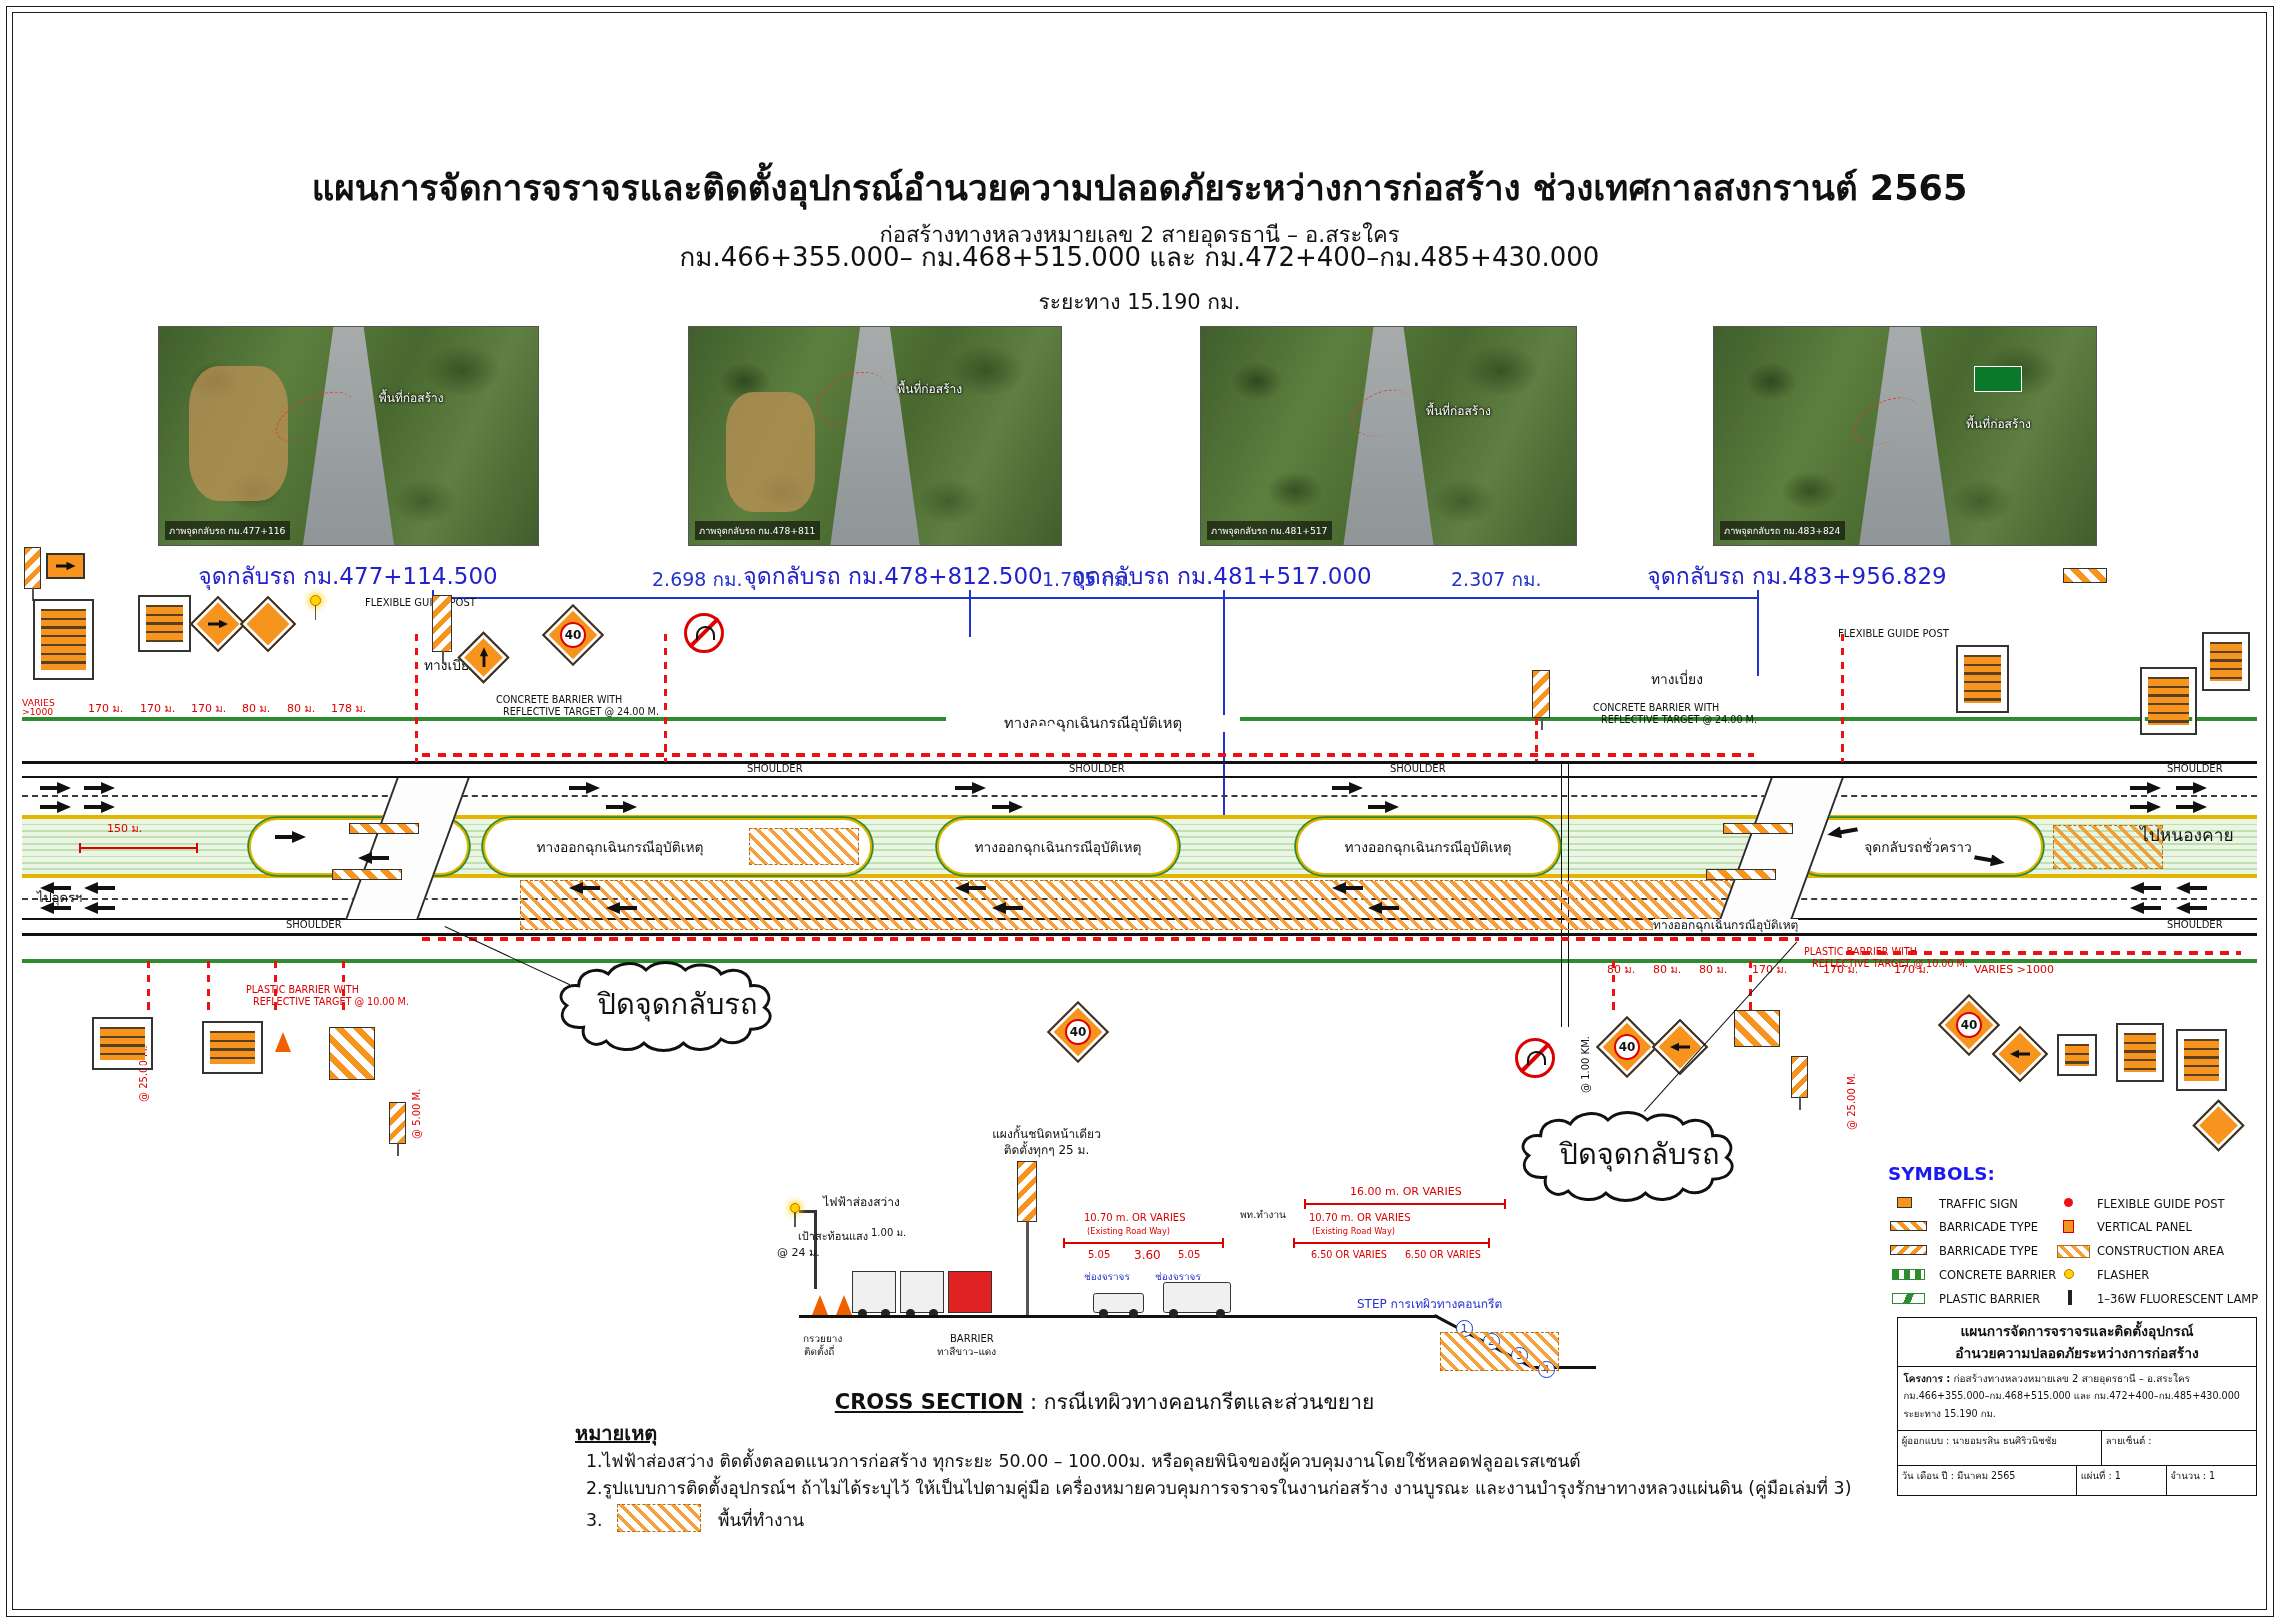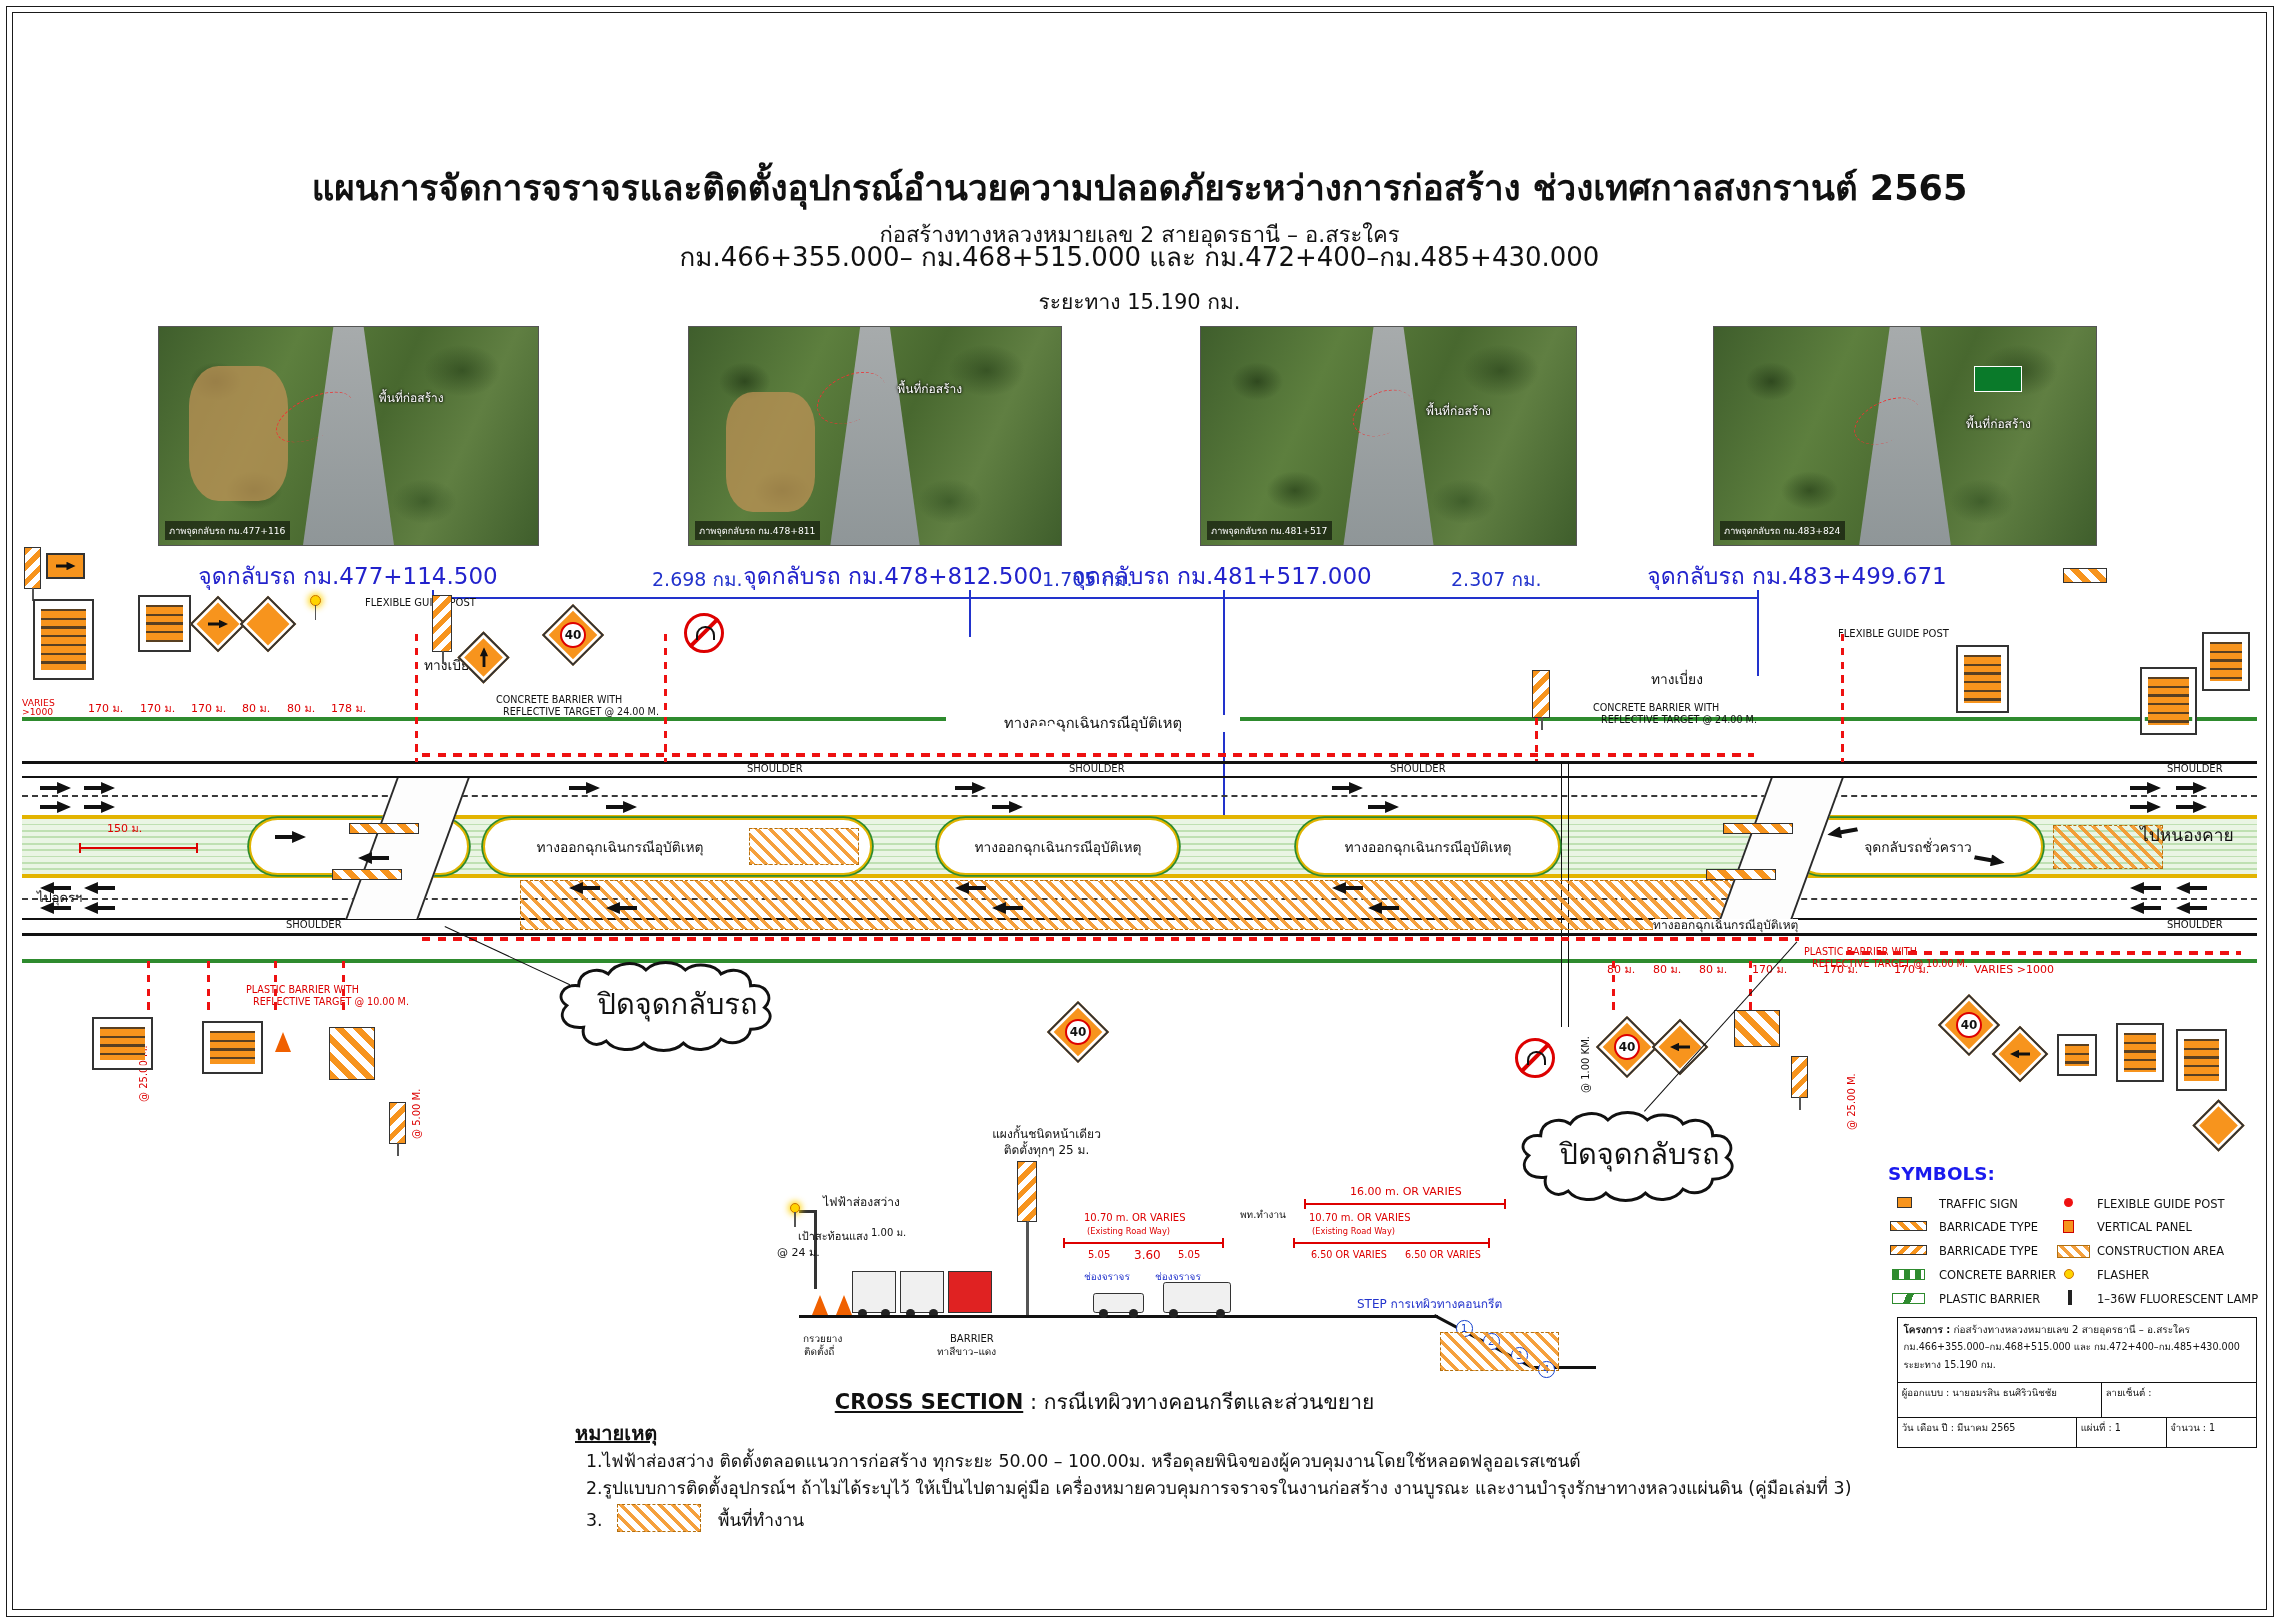--- a/index.html
+++ b/index.html
@@ -125,21 +125,21 @@
   <div class="ph-road"></div>
   <div class="ph-sign" style="left:68%;top:18%;width:48px;height:26px"></div>
   <div class="ph-dash" style="left:36%;top:34%;width:70px;height:40px"></div>
   <span class="ph-overlay" style="left:66%;top:40%">พื้นที่ก่อสร้าง</span>
   <span class="ph-note">ภาพจุดกลับรถ กม.483+824</span>
 </div>
 
 <div class="cap" style="left:348px">จุดกลับรถ กม.477+114.500</div>
 <div class="cap" style="left:893px">จุดกลับรถ กม.478+812.500</div>
 <div class="cap" style="left:1222px">จุดกลับรถ กม.481+517.000</div>
-<div class="cap" style="left:1797px">จุดกลับรถ กม.483+499.671</div>
+<div class="cap" style="left:1797px">จุดกลับรถ กม.483+956.829</div>
 
 <div class="blueh" style="left:432px;top:597px;width:1325px"></div>
 <div class="bluev" style="left:432px;top:590px;height:14.7px"></div>
 <div class="bluev" style="left:969px;top:590px;height:14.7px"></div>
 <div class="bluev" style="left:1223px;top:590px;height:14.7px"></div>
 <div class="bluev" style="left:1757px;top:590px;height:14.7px"></div>
 <div class="t blue" style="left:652px;top:569px;font-size:19px">2.698 กม.</div>
 <div class="t blue" style="left:1042px;top:569px;font-size:19px">1.705 กม.</div>
 <div class="t blue" style="left:1451px;top:569px;font-size:19px">2.307 กม.</div>
 <div class="bluev" style="left:432px;top:597px;height:40px"></div>
@@ -445,20 +445,24 @@
 <div class="ico ico-vp" style="left:2063px;top:1220px"></div>
 <div class="leg-label" style="left:2097px;top:1220px">VERTICAL PANEL</div>
 <div class="ico ico-ca" style="left:2057px;top:1245px"></div>
 <div class="leg-label" style="left:2097px;top:1244px">CONSTRUCTION AREA</div>
 <div class="ico ico-fl" style="left:2064px;top:1269px"></div>
 <div class="leg-label" style="left:2097px;top:1268px">FLASHER</div>
 <div class="ico ico-lamp" style="left:2068px;top:1290px"></div>
 <div class="leg-label" style="left:2097px;top:1292px">1–36W FLUORESCENT LAMP</div>
 
 <div class="tb">
+  <div class="tbr" style="height:48px;display:flex;flex-direction:column;align-items:center;justify-content:center">
+    <div class="b" style="font-size:13.8px">แผนการจัดการจราจรและติดตั้งอุปกรณ์</div>
+    <div class="b" style="font-size:13.8px">อำนวยความปลอดภัยระหว่างการก่อสร้าง</div>
+  </div>
   <div class="tbr" style="height:64px;padding:3.7px 5.5px">
     <div style="font-size:10px">
       <span class="b">โครงการ :</span>
       <span>ก่อสร้างทางหลวงหมายเลข 2 สายอุดรธานี – อ.สระใคร</span>
     </div>
     <div style="font-size:9.6px;margin-top:2.8px">กม.466+355.000–กม.468+515.000 และ กม.472+400–กม.485+430.000</div>
     <div style="font-size:9.6px;margin-top:2.8px">ระยะทาง 15.190 กม.</div>
   </div>
   <div class="tbr" style="height:35px;display:grid;grid-template-columns:57% 43%">
     <div class="tbc">

